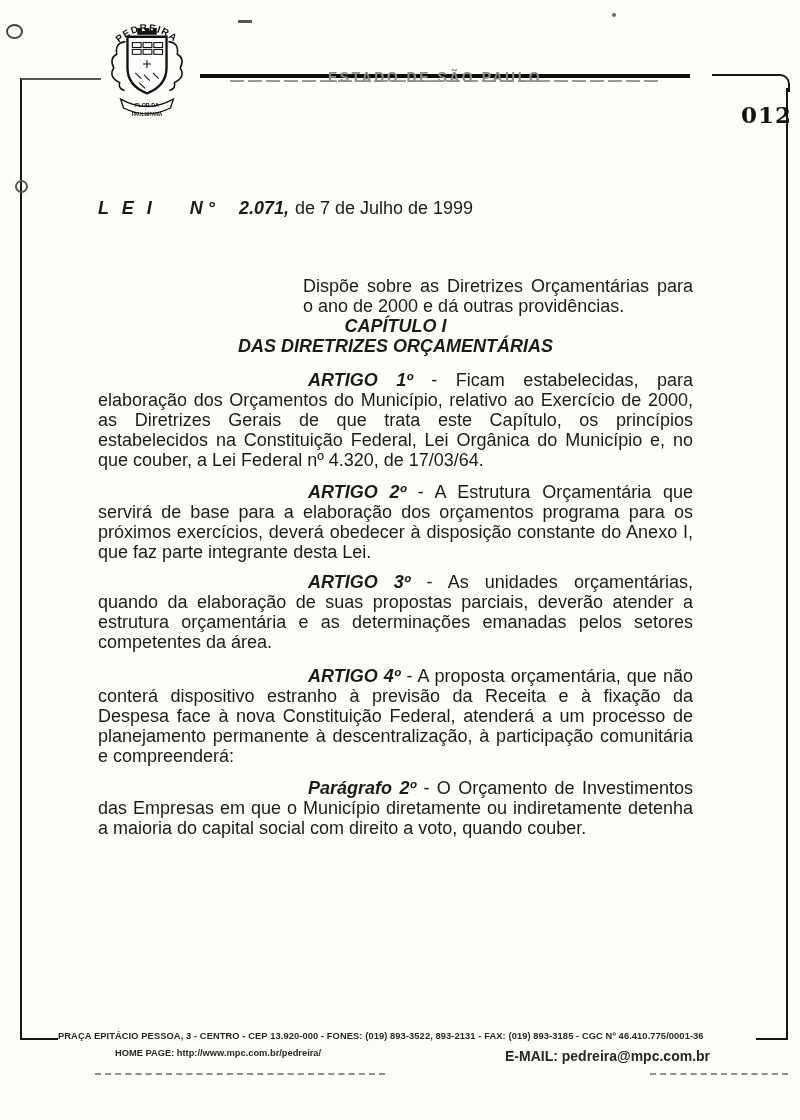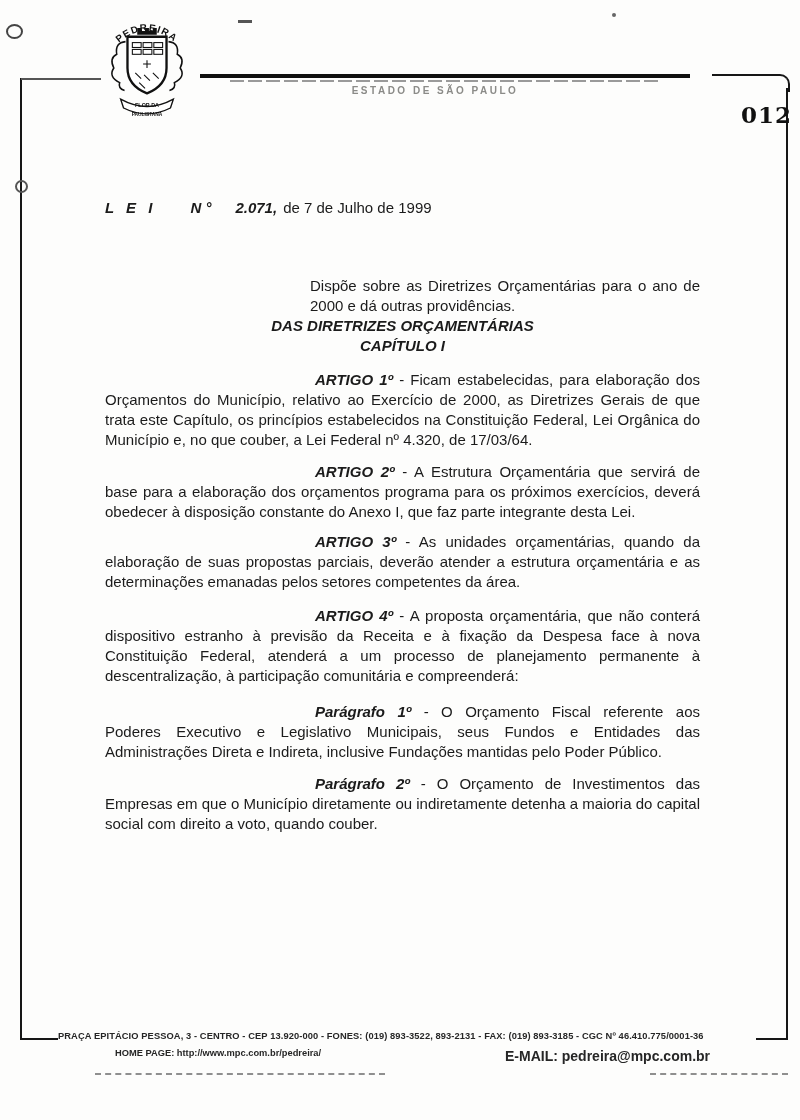--- a/index.html
+++ b/index.html
@@ -20,27 +20,27 @@
   .ring-mid{position:absolute;left:15px;top:180px;width:9px;height:9px;border:2px solid #555;border-radius:50%;}
   .speck-a{position:absolute;left:238px;top:20px;width:14px;height:3px;background:#555;}
   .speck-b{position:absolute;left:612px;top:13px;width:4px;height:4px;background:#666;border-radius:50%;}
   
   .crest{position:absolute;left:106px;top:12px;width:82px;height:110px;}
   .brand{position:absolute;left:198px;top:36px;width:500px;
     font-size:31px;font-weight:bold;letter-spacing:-1px;white-space:nowrap;color:#0d0d0d;}
   .brand-rule{position:absolute;left:200px;top:74px;width:490px;height:4px;background:#0f0f0f;}
   .brand-rule2{position:absolute;left:230px;top:80px;width:428px;height:2px;
     background:repeating-linear-gradient(90deg,#9a9a9a 0 14px,transparent 14px 18px);}
-  .subtitle{position:absolute;left:200px;top:85px;width:470px;text-align:center;
-    font-size:10px;letter-spacing:2.5px;color:#8b8b88;font-weight:bold;}
+  .subtitle{position:absolute;left:200px;top:69px;width:470px;text-align:center;
+    font-size:14px;letter-spacing:2.5px;color:#8b8b88;font-weight:bold;}
   .page-num{position:absolute;left:741px;top:101px;
     font-family:"DejaVu Serif", serif;font-weight:bold;font-size:23px;letter-spacing:1px;color:#111;}
   
-  .doc{position:absolute;left:105px;top:198px;width:595px;
-    font-size:15px;line-height:20px;text-align:justify;}
+  .doc{position:absolute;left:98px;top:198px;width:595px;
+    font-size:18px;line-height:20px;text-align:justify;}
   .doc p{margin:0;}
   .bi{font-weight:bold;font-style:italic;}
   .lei-line{margin-left:205px;text-align:left;}
   .lei-line .w1{letter-spacing:4px;}
   .lei-line .w2{margin-left:34px;}
   .lei-line .w3{margin-left:24px;}
   .lei-line .w4{margin-left:6px;font-weight:normal;font-style:normal;}
   .ementa{margin-left:205px !important;width:390px;margin-top:58px !important;}
   .preamble{margin-top:50px;text-indent:210px;}
   .chapter{margin-top:16px;text-align:center;font-weight:bold;font-style:italic;}
@@ -102,32 +102,31 @@
   <div class="subtitle">ESTADO DE SÃO PAULO</div>
   <div class="page-num">012</div>
 
   <div class="doc">
 
     <p class="lei-line"><span class="bi w1">L E I</span><span class="bi w2">N °</span><span class="bi w3">2.071,</span><span class="w4">de 7 de Julho de 1999</span></p>
 
     <p class="ementa">Dispõe sobre as Diretrizes Orçamentárias para o ano de 2000 e dá outras providências.</p>
 
 
+    <p class="chapter">CAPÍTULO I</p>
     <p class="chapter" style="margin-top:0;">DAS DIRETRIZES ORÇAMENTÁRIAS</p>
-    <p class="chapter">CAPÍTULO I</p>
 
     <p class="para mt14"><span class="bi">ARTIGO 1º</span><span> - Ficam estabelecidas, para elaboração dos Orçamentos do Município, relativo ao Exercício de 2000, as Diretrizes Gerais de que trata este Capítulo, os princípios estabelecidos na Constituição Federal, Lei Orgânica do Município e, no que couber, a Lei Federal nº 4.320, de 17/03/64.</span></p>
 
     <p class="para mt12"><span class="bi">ARTIGO 2º</span><span> - A Estrutura Orçamentária que servirá de base para a elaboração dos orçamentos programa para os próximos exercícios, deverá obedecer à disposição constante do Anexo I, que faz parte integrante desta Lei.</span></p>
 
     <p class="para mt10"><span class="bi">ARTIGO 3º</span><span> - As unidades orçamentárias, quando da elaboração de suas propostas parciais, deverão atender a estrutura orçamentária e as determinações emanadas pelos setores competentes da área.</span></p>
 
     <p class="para mt14"><span class="bi">ARTIGO 4º</span><span> - A proposta orçamentária, que não conterá dispositivo estranho à previsão da Receita e à fixação da Despesa face à nova Constituição Federal, atenderá a um processo de planejamento permanente à descentralização, à participação comunitária e compreenderá:</span></p>
 
-    <p class="para mt16"><span class="bi">Parágrafo 1º</span><span> - O Orçamento Fiscal referente aos Poderes Executivo e Legislativo Municipais, seus Fundos e Entidades das Administrações Direta e Indireta, inclusive Fundações mantidas pelo Poder Público.</span></p>
 
     <p class="para mt12"><span class="bi">Parágrafo 2º</span><span> - O Orçamento de Investimentos das Empresas em que o Município diretamente ou indiretamente detenha a maioria do capital social com direito a voto, quando couber.</span></p>
   </div>
 
   <div class="footer1">PRAÇA EPITÁCIO PESSOA, 3 - CENTRO - CEP 13.920-000 - FONES: (019) 893-3522, 893-2131 - FAX: (019) 893-3185 - CGC Nº 46.410.775/0001-36</div>
   <div class="footer2a">HOME PAGE: http://www.mpc.com.br/pedreira/</div>
   <div class="footer2b">E-MAIL: pedreira@mpc.com.br</div>
   <div class="fdash1"></div>
   <div class="fdash2"></div>
 

